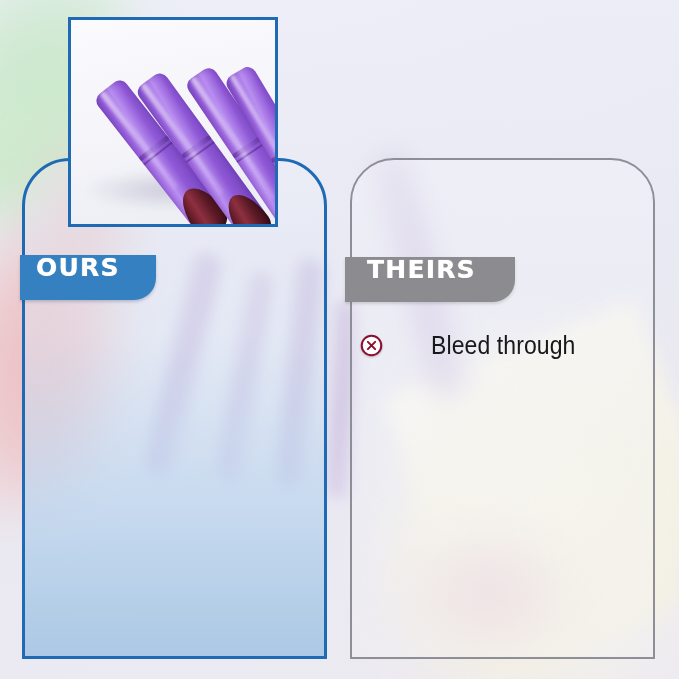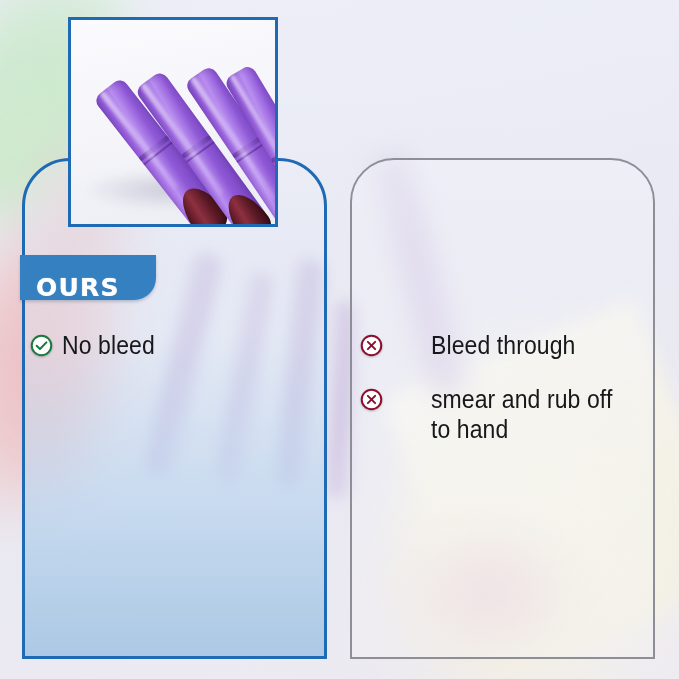--- a/index.html
+++ b/index.html
@@ -147,21 +147,21 @@
   .card-theirs{
     left:350px;top:158px;width:305px;height:501px;
     border:2px solid #8e8f96;
     border-radius:44px 44px 0 0;
     background:linear-gradient(180deg,
        rgba(244,244,250,.38) 0%,
        rgba(242,242,248,.30) 50%,
        rgba(244,243,244,.28) 100%);
   }
   .banner{
-    position:absolute;display:flex;align-items:flex-end;
+    position:absolute;display:flex;align-items:flex-start;
     box-sizing:border-box;
   }
   .banner-ours{
     left:20px;top:255px;width:136px;height:45px;
     background:#3580c0;
     border-radius:0 0 22px 0;
     padding-left:16px;
     box-shadow:0 2px 3px rgba(40,70,110,.25);
   }
   .banner-theirs{
@@ -266,48 +266,32 @@
         <div class="gloss"></div>
 
       </div>
     </div>
   </div>
 
   <div class="banner banner-ours">
     <span class="banner-label">OURS</span>
   </div>
 
+  <div class="banner banner-theirs">
+    <span class="banner-label">THEIRS</span>
+  </div>
 
   <div class="list list-ours">
-    <div class="item">
-      <span class="icon">
-        <svg viewBox="0 0 24 24">
-            <circle cx="12" cy="12" r="10.2" fill="#ffffff" stroke="#1a7a3e" stroke-width="2.1"></circle>
-            <path d="M6.9 12.3 L10.4 15.6 L17.1 8.7" fill="none" stroke="#1a7a3e" stroke-width="2.1" stroke-linecap="round" stroke-linejoin="round"></path>
-          </svg>
-      </span>
-      <span class="item-text">No bleed</span>
-    </div>
   </div>
 
   <div class="list list-theirs">
     <div class="item">
       <span class="icon">
         <svg viewBox="0 0 24 24">
             <circle cx="12" cy="12" r="10.2" fill="#ffffff" stroke="#8b1030" stroke-width="2.1"></circle>
             <path d="M8.2 8.2 L15.8 15.8 M15.8 8.2 L8.2 15.8" fill="none" stroke="#8b1030" stroke-width="2.1" stroke-linecap="round"></path>
           </svg>
       </span>
       <span class="item-text">Bleed through</span>
     </div>
-    <div class="item">
-      <span class="icon">
-        <svg viewBox="0 0 24 24">
-            <circle cx="12" cy="12" r="10.2" fill="#ffffff" stroke="#8b1030" stroke-width="2.1"></circle>
-            <path d="M8.2 8.2 L15.8 15.8 M15.8 8.2 L8.2 15.8" fill="none" stroke="#8b1030" stroke-width="2.1" stroke-linecap="round"></path>
-          </svg>
-      </span>
-      <span class="item-text">smear and rub off
-to hand</span>
-    </div>
   </div>
 
 </div>
 
 </body></html>

